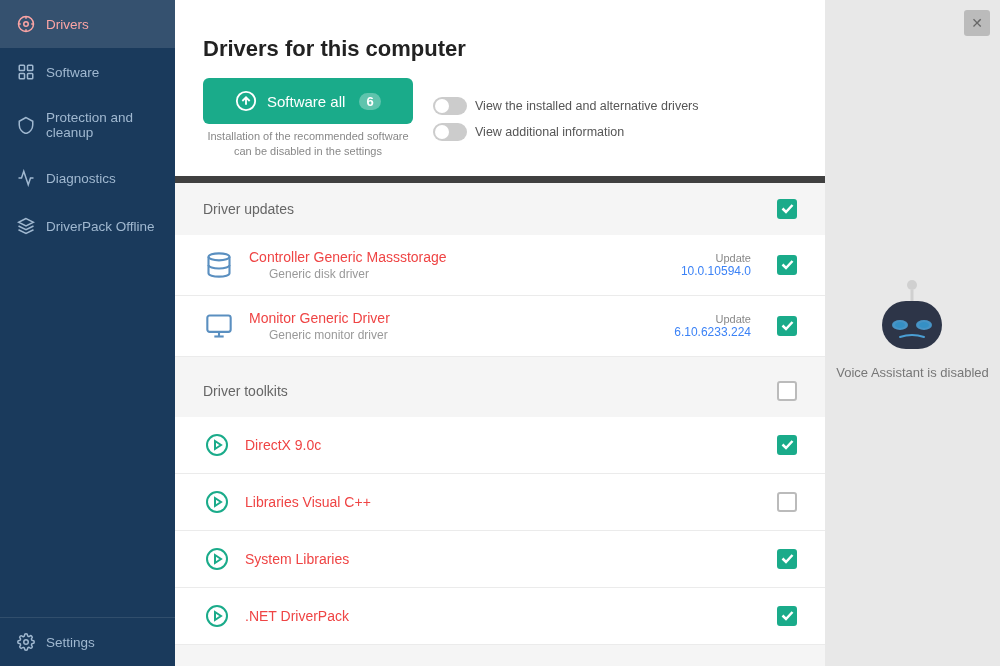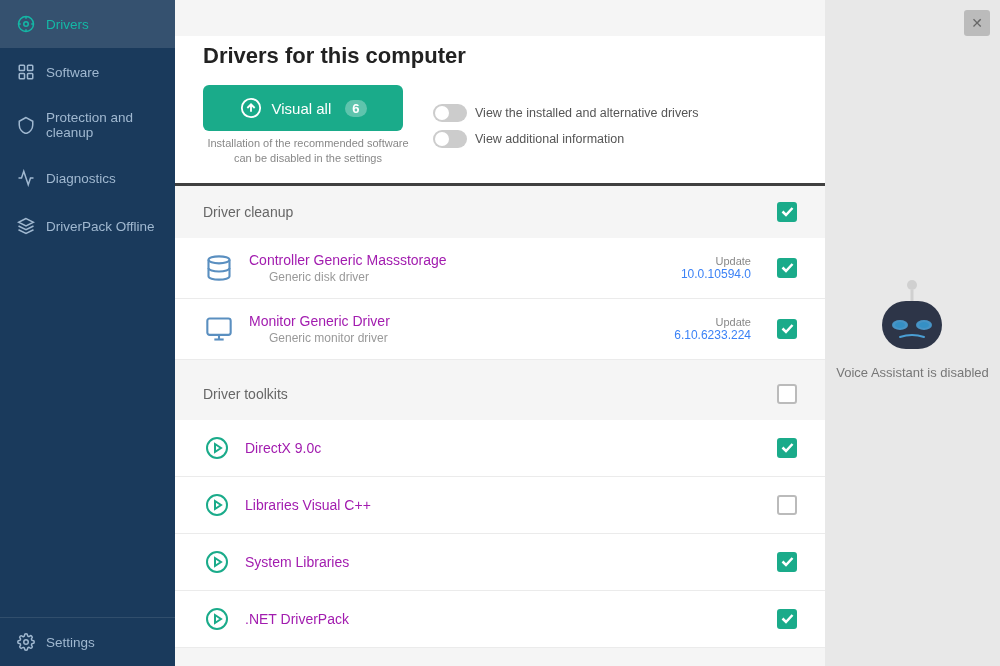--- a/index.html
+++ b/index.html
@@ -28,21 +28,21 @@
       padding: 14px 16px;
       color: #a0b8d0;
       cursor: pointer;
       gap: 10px;
       font-size: 13.5px;
       transition: background 0.15s;
     }
 
     .sidebar-item.active {
       background: rgba(255,255,255,0.12);
-      color: #14b8a6;
+      color: #fca5a5;
     }
 
     .sidebar-item .icon {
       width: 20px;
       height: 20px;
       display: flex;
       align-items: center;
       justify-content: center;
       flex-shrink: 0;
     }
@@ -57,24 +57,23 @@
       flex: 1;
       background: #f5f5f5;
       display: flex;
       flex-direction: column;
       height: 666px;
       overflow: hidden;
       position: relative;
     }
 
     .main-header {
-      padding: 7px 28px 16px 28px;
+      padding: 36px 28px 16px 28px;
       background: #ffffff;
-      border-bottom: 3px solid #404040;
-      margin-top: 36px;
+      border-bottom: 7px solid #404040;
     }
 
     .main-header h1 {
       font-size: 22px;
       font-weight: 600;
       color: #222;
       margin-bottom: 16px;
     }
 
     .header-controls {
@@ -216,21 +215,21 @@
       flex-shrink: 0;
     }
 
     .driver-info {
       flex: 1;
     }
 
     .driver-name {
       font-size: 14px;
       font-weight: 500;
-      color: #a21caf;
+      color: #ef4444;
     }
 
     .driver-sub {
       font-size: 12px;
       color: #999;
       margin-top: 2px;
       margin-left: 20px;
     }
 
     .driver-update {
@@ -405,42 +404,42 @@
     <h1>Drivers for this computer</h1>
     <div class="header-controls">
       <div>
         <button class="install-btn">
           <span class="btn-icon">
             <svg width="22" height="22" viewBox="0 0 24 24" fill="none" stroke="currentColor" stroke-width="2">
               <circle cx="12" cy="12" r="10"></circle>
               <path d="M8 12l4-4 4 4M12 8v8"></path>
             </svg>
           </span>
-          <span>Visual all</span>
+          <span>Software all</span>
           <span class="badge">6</span>
         </button>
         <div class="install-note">Installation of the recommended software can be disabled in the settings</div>
       </div>
       <div class="toggles-container">
         <div class="toggle-row">
           <div class="toggle-switch"></div>
           <span>View the installed and alternative drivers</span>
         </div>
         <div class="toggle-row">
           <div class="toggle-switch"></div>
           <span>View additional information</span>
         </div>
       </div>
     </div>
   </div>
 
   <div class="content-area">
 
     <div class="section-header">
-      <span class="section-title">Driver cleanup</span>
+      <span class="section-title">Driver updates</span>
       <div class="checkbox">
         <svg viewBox="0 0 13 13" fill="none" stroke="white" stroke-width="2.5">
           <polyline points="1.5,6.5 5,10 11.5,3"></polyline>
         </svg>
       </div>
     </div>
 
     <div class="driver-row">
       <div class="driver-icon">
         <svg width="28" height="28" viewBox="0 0 24 24" fill="none" stroke="#5a8fc0" stroke-width="1.8">

